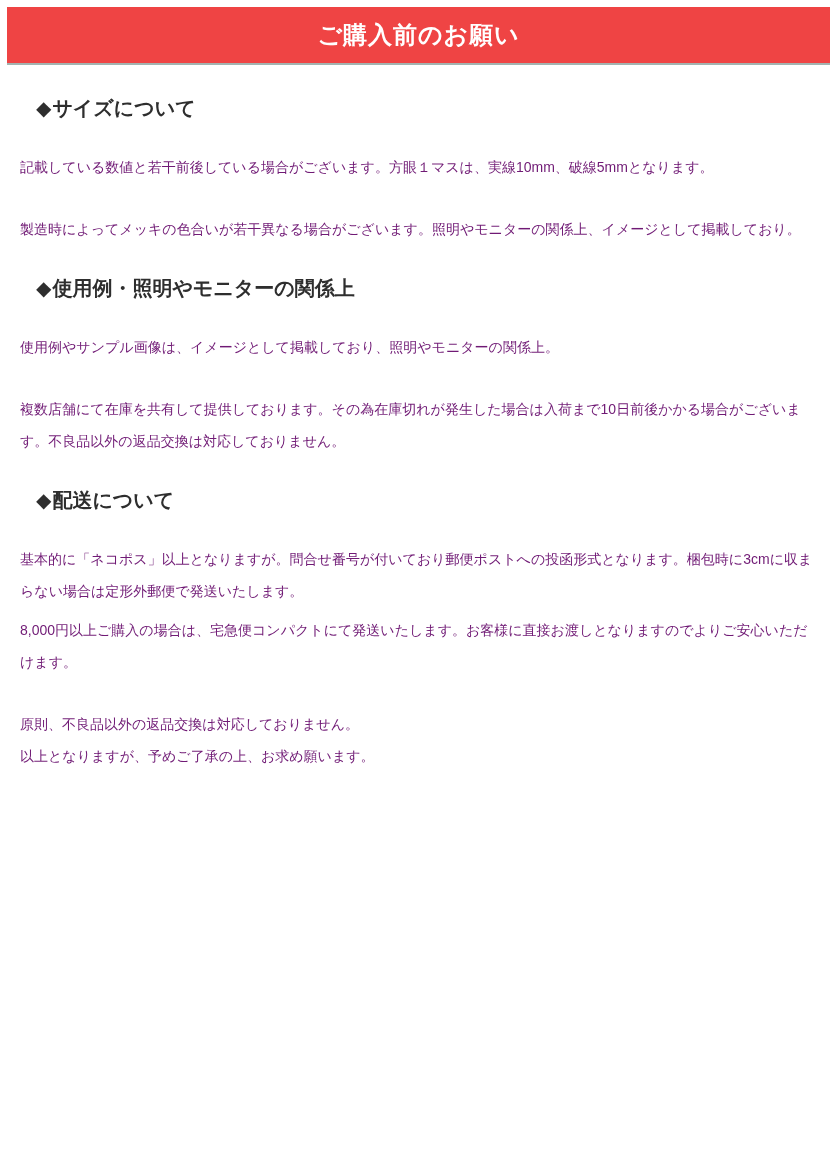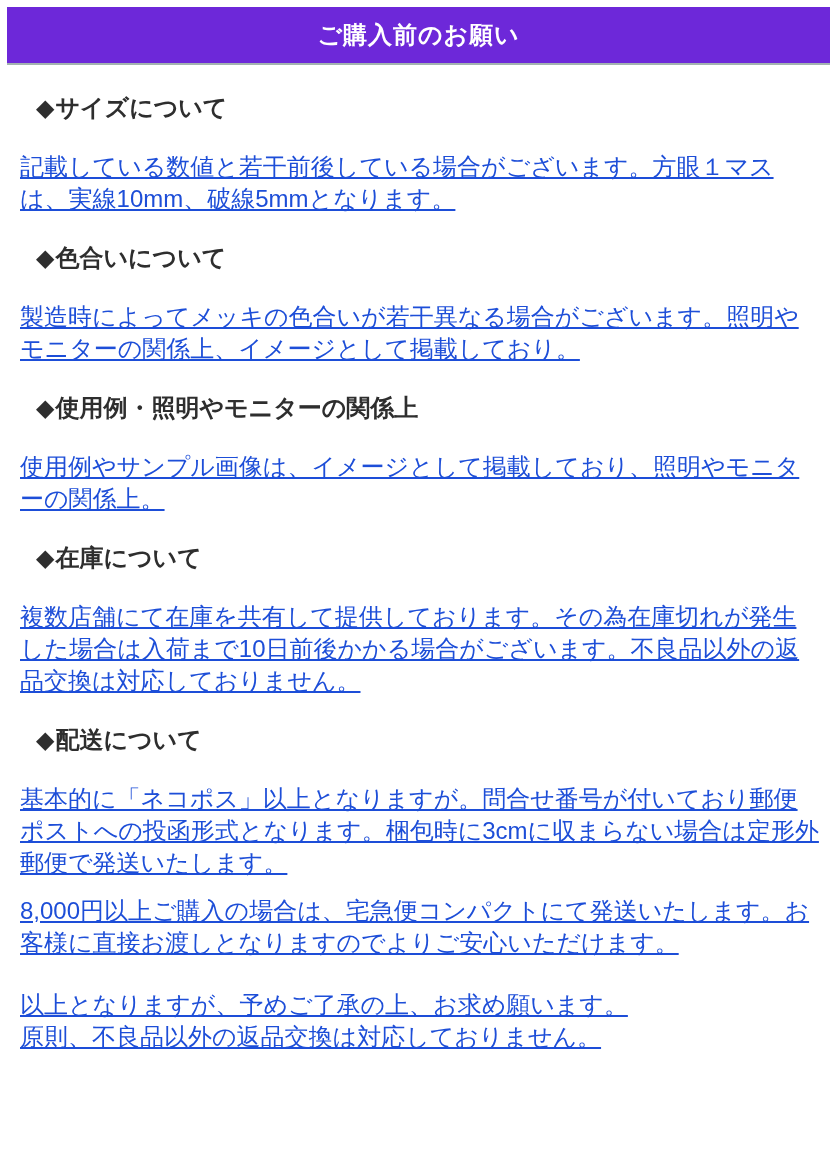--- a/index.html
+++ b/index.html
@@ -14,55 +14,54 @@
     font-family: "Liberation Sans", "DejaVu Sans", sans-serif;
     -webkit-font-smoothing: antialiased;
   }
   .page {
     width: 837px;
     box-sizing: border-box;
   }
   .title-bar {
     margin: 7px 7px 0 7px;
     height: 56px;
-    background: #6d28d9;
+    background: #ef4444;
     border-bottom: 2px solid #a3b3b0;
     display: flex;
     align-items: center;
     justify-content: center;
     font-family: Liberation Mono, monospace;
   }
   .title-bar .title-text {
     color: #ffffff;
     font-size: 24px;
     font-weight: bold;
     letter-spacing: 1px;
   }
   .content {
     padding: 0 17px 0 20px;
   }
   .sec-heading {
     margin: 30px 0 0 16px;
-    font-size: 24px;
+    font-size: 20px;
     line-height: 26px;
     font-weight: bold;
     color: #2e2e2e;
   }
   .sec-heading .bullet {
     margin-right: 1px;
   }
   .body-text {
     margin: 30px 0 0 0;
-    font-size: 24px;
+    font-size: 14px;
     line-height: 32px;
-    color: #1d4ed8;
-    text-decoration: underline;
+    color: #701a75;
   }
   .body-text + .body-text.joined {
-    margin-top: 16px;
+    margin-top: 7px;
   }
   .closing {
     margin-top: 30px;
   }
   .closing .body-text {
     margin-top: 0;
   }
 </style>
 </head>
 <body>
@@ -74,40 +73,38 @@
   </div>
 
   <div class="content">
 
     <section>
       <h2 class="sec-heading"><span class="bullet">◆</span><span>サイズについて</span></h2>
       <p class="body-text">記載している数値と若干前後している場合がございます。方眼１マスは、実線10mm、破線5mmとなります。</p>
     </section>
 
     <section>
-      <h2 class="sec-heading"><span class="bullet">◆</span><span>色合いについて</span></h2>
       <p class="body-text">製造時によってメッキの色合いが若干異なる場合がございます。照明やモニターの関係上、イメージとして掲載しており。</p>
     </section>
 
     <section>
       <h2 class="sec-heading"><span class="bullet">◆</span><span>使用例・照明やモニターの関係上</span></h2>
       <p class="body-text">使用例やサンプル画像は、イメージとして掲載しており、照明やモニターの関係上。</p>
     </section>
 
 
     <section>
-      <h2 class="sec-heading"><span class="bullet">◆</span><span>在庫について</span></h2>
       <p class="body-text">複数店舗にて在庫を共有して提供しております。その為在庫切れが発生した場合は入荷まで10日前後かかる場合がございます。不良品以外の返品交換は対応しておりません。</p>
     </section>
 
     <section>
       <h2 class="sec-heading"><span class="bullet">◆</span><span>配送について</span></h2>
       <p class="body-text">基本的に「ネコポス」以上となりますが。問合せ番号が付いており郵便ポストへの投函形式となります。梱包時に3cmに収まらない場合は定形外郵便で発送いたします。</p>
       <p class="body-text joined">8,000円以上ご購入の場合は、宅急便コンパクトにて発送いたします。お客様に直接お渡しとなりますのでよりご安心いただけます。</p>
     </section>
 
     <div class="closing">
+      <p class="body-text">原則、不良品以外の返品交換は対応しておりません。</p>
       <p class="body-text">以上となりますが、予めご了承の上、お求め願います。</p>
-      <p class="body-text">原則、不良品以外の返品交換は対応しておりません。</p>
     </div>
 
   </div>
 </div>
 
 </body></html>

